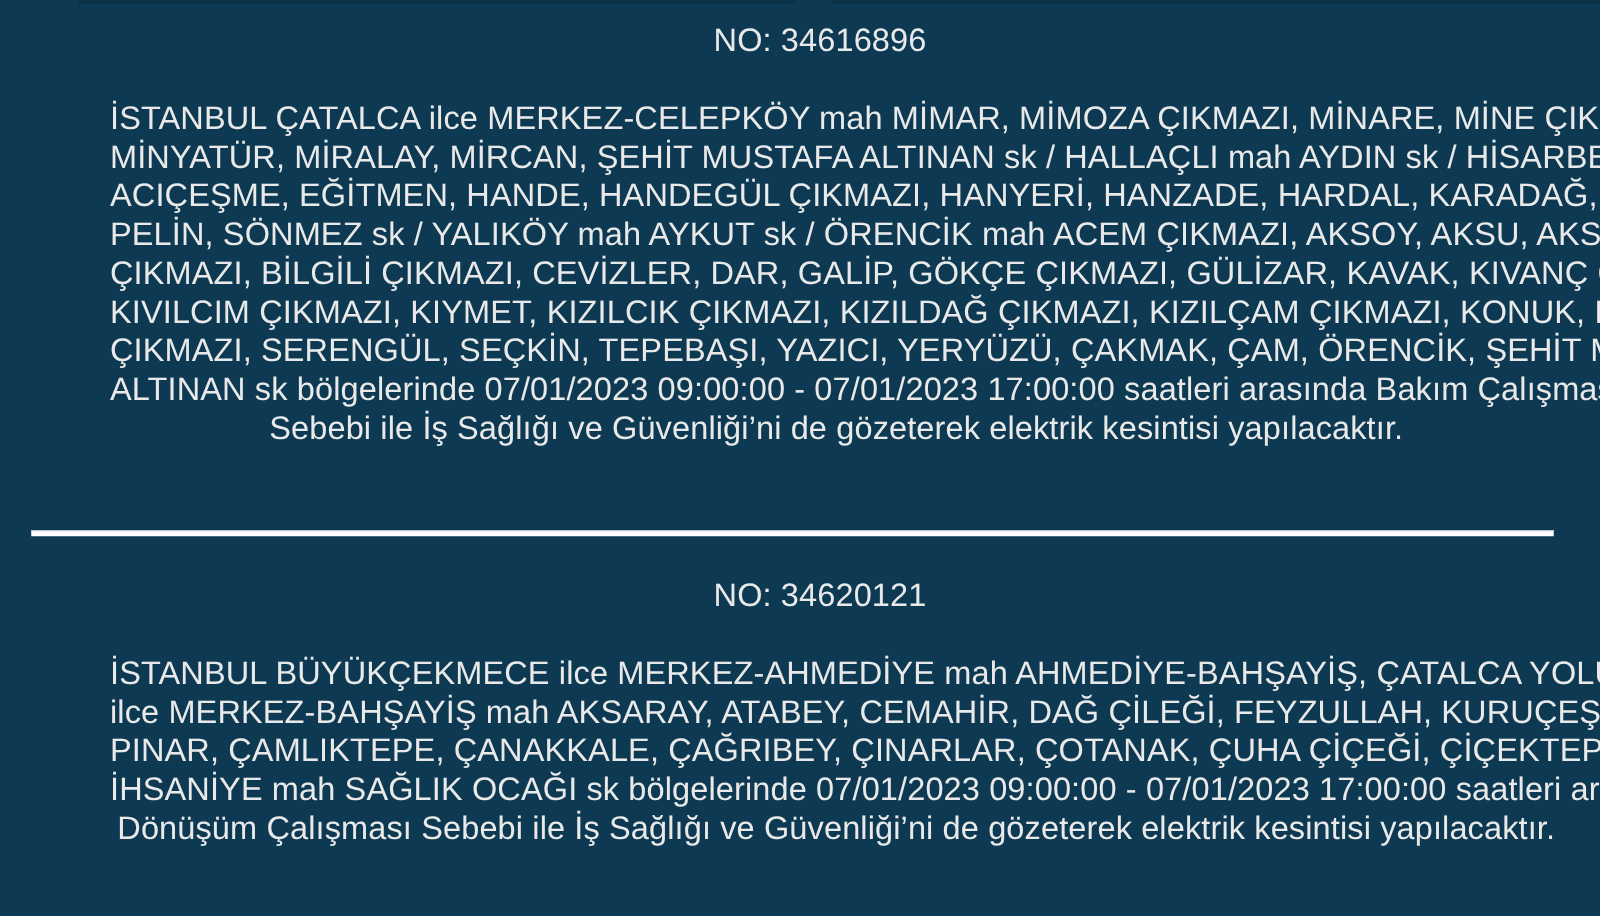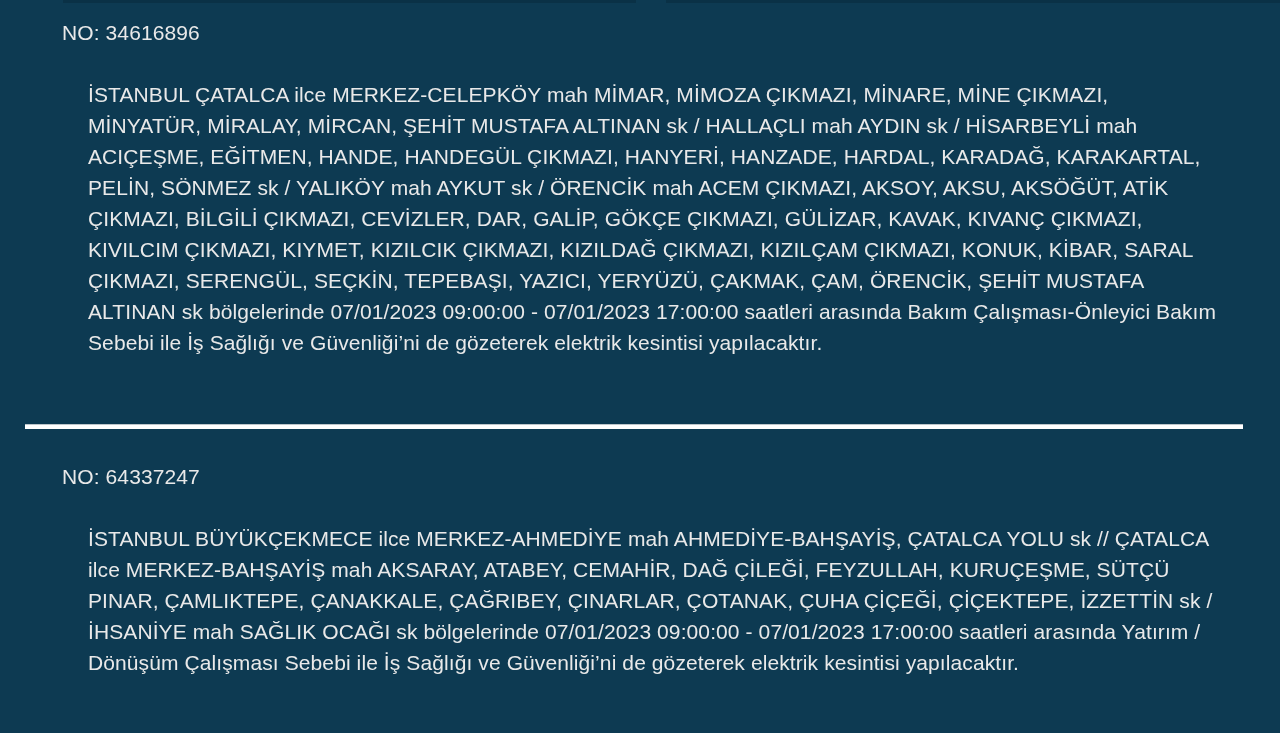--- a/index.html
+++ b/index.html
@@ -25,23 +25,24 @@
     top: 0;
     height: 3px;
     background: var(--edge);
   }
   .top-edge.left  { left: 63px;  width: 573px; }
   .top-edge.right { left: 666px; width: 614px; }
   main {
     padding: 17px 30px 0 62px;
   }
   .notice {
-    font-size: 21px;
+    font-size: 26px;
     line-height: 31px;
     letter-spacing: 0.1px;
+    text-align: center;
   }
   .notice-no {
     margin: 0 0 31px 0;
   }
   .notice-body {
     white-space: pre;
     margin-left: 26px;
   }
   .notice-separator {
     border: 0;
@@ -69,21 +70,21 @@
 ÇIKMAZI, BİLGİLİ ÇIKMAZI, CEVİZLER, DAR, GALİP, GÖKÇE ÇIKMAZI, GÜLİZAR, KAVAK, KIVANÇ ÇIKMAZI,
 KIVILCIM ÇIKMAZI, KIYMET, KIZILCIK ÇIKMAZI, KIZILDAĞ ÇIKMAZI, KIZILÇAM ÇIKMAZI, KONUK, KİBAR, SARAL
 ÇIKMAZI, SERENGÜL, SEÇKİN, TEPEBAŞI, YAZICI, YERYÜZÜ, ÇAKMAK, ÇAM, ÖRENCİK, ŞEHİT MUSTAFA
 ALTINAN sk bölgelerinde 07/01/2023 09:00:00 - 07/01/2023 17:00:00 saatleri arasında Bakım Çalışması-Önleyici Bakım
 Sebebi ile İş Sağlığı ve Güvenliği’ni de gözeterek elektrik kesintisi yapılacaktır.</div>
   </section>
 
   <div class="notice-separator"></div>
 
   <section class="notice">
-    <div class="notice-no">NO: 64337247</div>
+    <div class="notice-no">NO: 34620121</div>
     <div class="notice-body">İSTANBUL BÜYÜKÇEKMECE ilce MERKEZ-AHMEDİYE mah AHMEDİYE-BAHŞAYİŞ, ÇATALCA YOLU sk // ÇATALCA
 ilce MERKEZ-BAHŞAYİŞ mah AKSARAY, ATABEY, CEMAHİR, DAĞ ÇİLEĞİ, FEYZULLAH, KURUÇEŞME, SÜTÇÜ
 PINAR, ÇAMLIKTEPE, ÇANAKKALE, ÇAĞRIBEY, ÇINARLAR, ÇOTANAK, ÇUHA ÇİÇEĞİ, ÇİÇEKTEPE, İZZETTİN sk /
 İHSANİYE mah SAĞLIK OCAĞI sk bölgelerinde 07/01/2023 09:00:00 - 07/01/2023 17:00:00 saatleri arasında Yatırım /
 Dönüşüm Çalışması Sebebi ile İş Sağlığı ve Güvenliği’ni de gözeterek elektrik kesintisi yapılacaktır.</div>
   </section>
 
 </main>
 
 </body></html>

